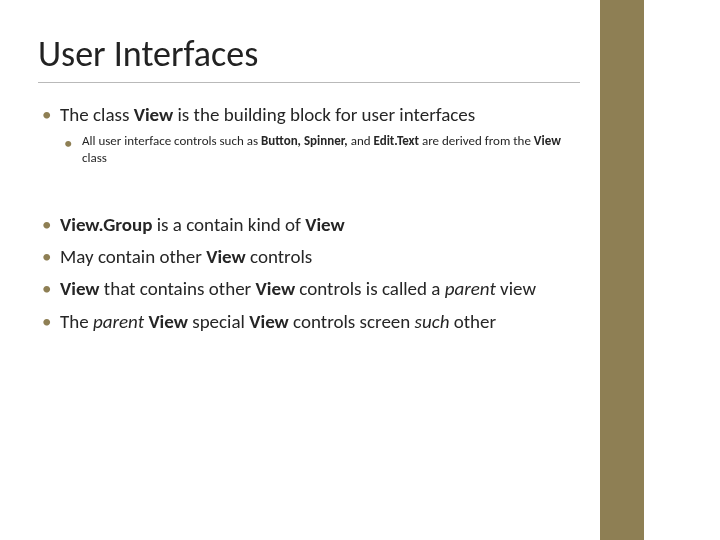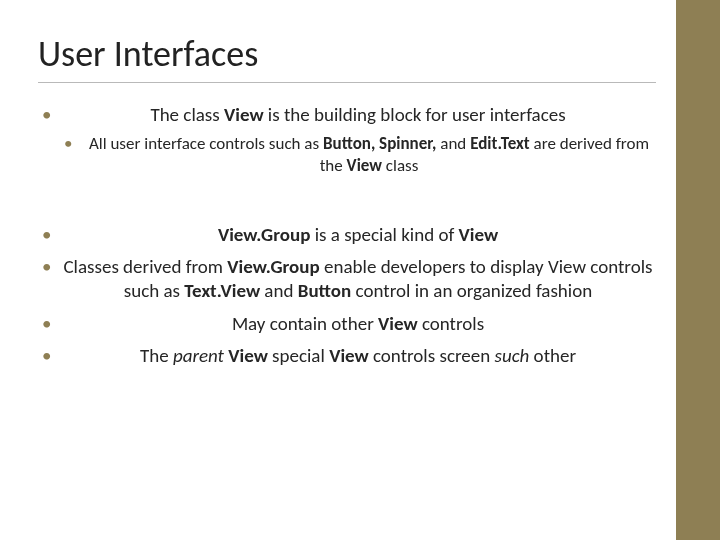--- a/index.html
+++ b/index.html
@@ -1,29 +1,29 @@
 <!DOCTYPE html>
 <html><head>
 <meta charset="utf-8">
 <style>
   html,body{margin:0;padding:0;width:720px;height:540px;background:#fff;
     font-family:Calibri,"Segoe UI",Arial,sans-serif;color:#262626;}
-  .slide{position:relative;width:720px;height:540px;box-sizing:border-box;}
+  .slide{position:relative;width:644px;height:540px;box-sizing:border-box;}
   .sidebar{position:absolute;right:0;top:0;width:44px;height:540px;background:#8e7f54;}
   .content{position:absolute;left:0;top:0;right:44px;bottom:0;box-sizing:border-box;
     padding:32px 20px 24px 38px;}
   .title{font-size:36px;font-weight:400;color:#222;margin:0 0 4px 0;
     border-bottom:1px solid #b9b9b9;padding-bottom:6px;}
-  ul.lvl1{list-style:none;margin:20px 0 0 0;padding:0;text-align:center;}
+  ul.lvl1{list-style:none;margin:20px 0 0 0;padding:0;}
   ul.lvl1>li{position:relative;padding-left:22px;margin-bottom:8px;font-size:19px;
     line-height:1.28;}
   ul.lvl1>li::before{content:"•";position:absolute;left:4px;top:0;color:#8e7f54;
     font-size:19px;}
   ul.lvl2{list-style:none;margin:6px 0 0 0;padding:0;}
-  ul.lvl2>li{position:relative;padding-left:22px;font-size:17px;line-height:1.28;
+  ul.lvl2>li{position:relative;padding-left:22px;font-size:13px;line-height:1.28;
     margin-bottom:6px;}
   ul.lvl2>li::before{content:"•";position:absolute;left:4px;top:0;color:#8e7f54;
     font-size:17px;}
   .sp{height:18px;}
   b{font-weight:700;}
   i{font-style:italic;}
 </style>
 </head>
 <body>
 
@@ -40,26 +40,26 @@
             <span>All user interface controls such as </span><b>Button, Spinner,</b><span> and </span><b>Edit.Text</b><span> are derived from the </span><b>View</b><span> class</span>
           </li>
         </ul>
       </li>
     </ul>
 
     <div class="sp"></div>
 
     <ul class="lvl1">
       <li>
-        <b>View.Group</b><span> is a special kind of </span><b>View</b>
-      </li>
-      <li>
-        <span>Classes derived from </span><b>View.Group</b><span> enable developers to display View controls such as </span><b>Text.View</b><span> and </span><b>Button</b><span> control in an organized fashion</span>
+        <b>View.Group</b><span> is a contain kind of </span><b>View</b>
       </li>
       <li>
         <span>May contain other </span><b>View</b><span> controls</span>
+      </li>
+      <li>
+        <b>View </b><span>that contains other </span><b>View</b><span> controls is called a </span><i>parent</i><span> view</span>
       </li>
       <li>
         <span>The </span><i>parent</i><span> </span><b>View</b><span> special </span><b>View</b><span> controls screen </span><i>such</i><span> other</span>
       </li>
     </ul>
   </div>
 </div>
 
 </body></html>

